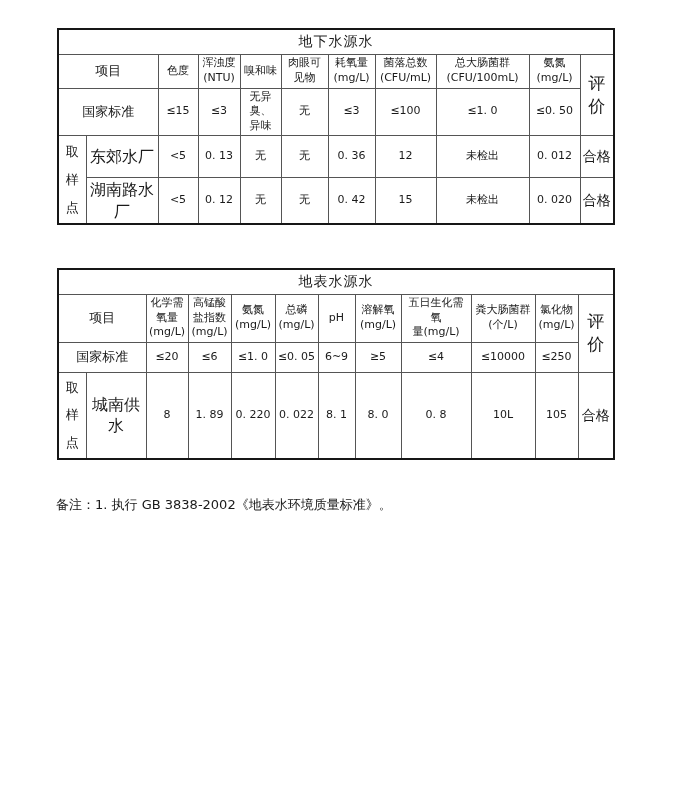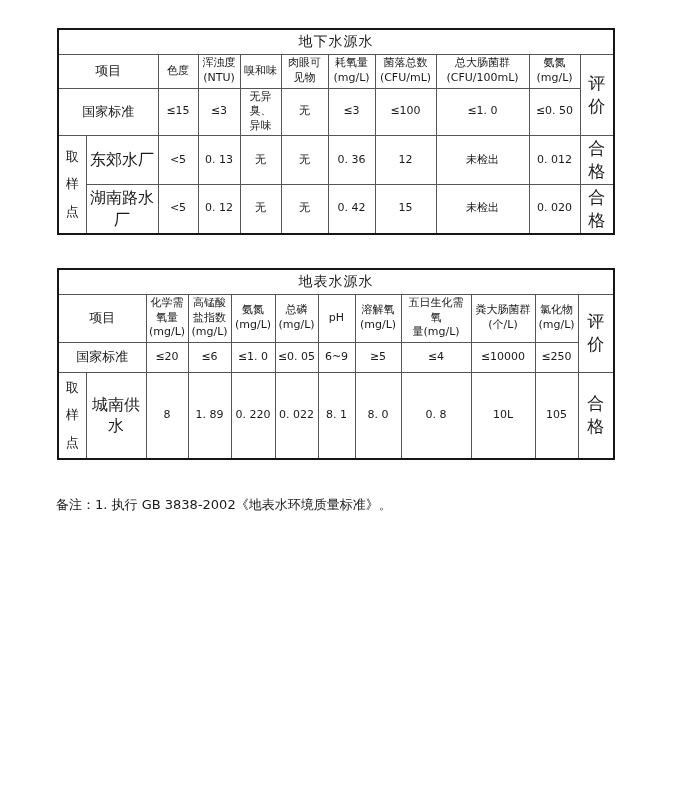--- a/index.html
+++ b/index.html
@@ -52,21 +52,21 @@
   }
   td.site-cell {
     font-size: 16px;
     padding: 1px 1px;
   }
   td.vert-cell {
     font-size: 13px;
     line-height: 2.15;
   }
   td.eval-cell {
-    font-size: 17px;
+    font-size: 14px;
   }
   tr.r-t1-title  { height: 25px; }
   tr.r-t1-head   { height: 34px; }
   tr.r-t1-std    { height: 33px; }
   tr.r-t1-data   { height: 42px; }
   tr.r-t2-title  { height: 25px; }
   tr.r-t2-head   { height: 48px; }
   tr.r-t2-std    { height: 30px; }
   tr.r-t2-data   { height: 86px; }
   .note {

